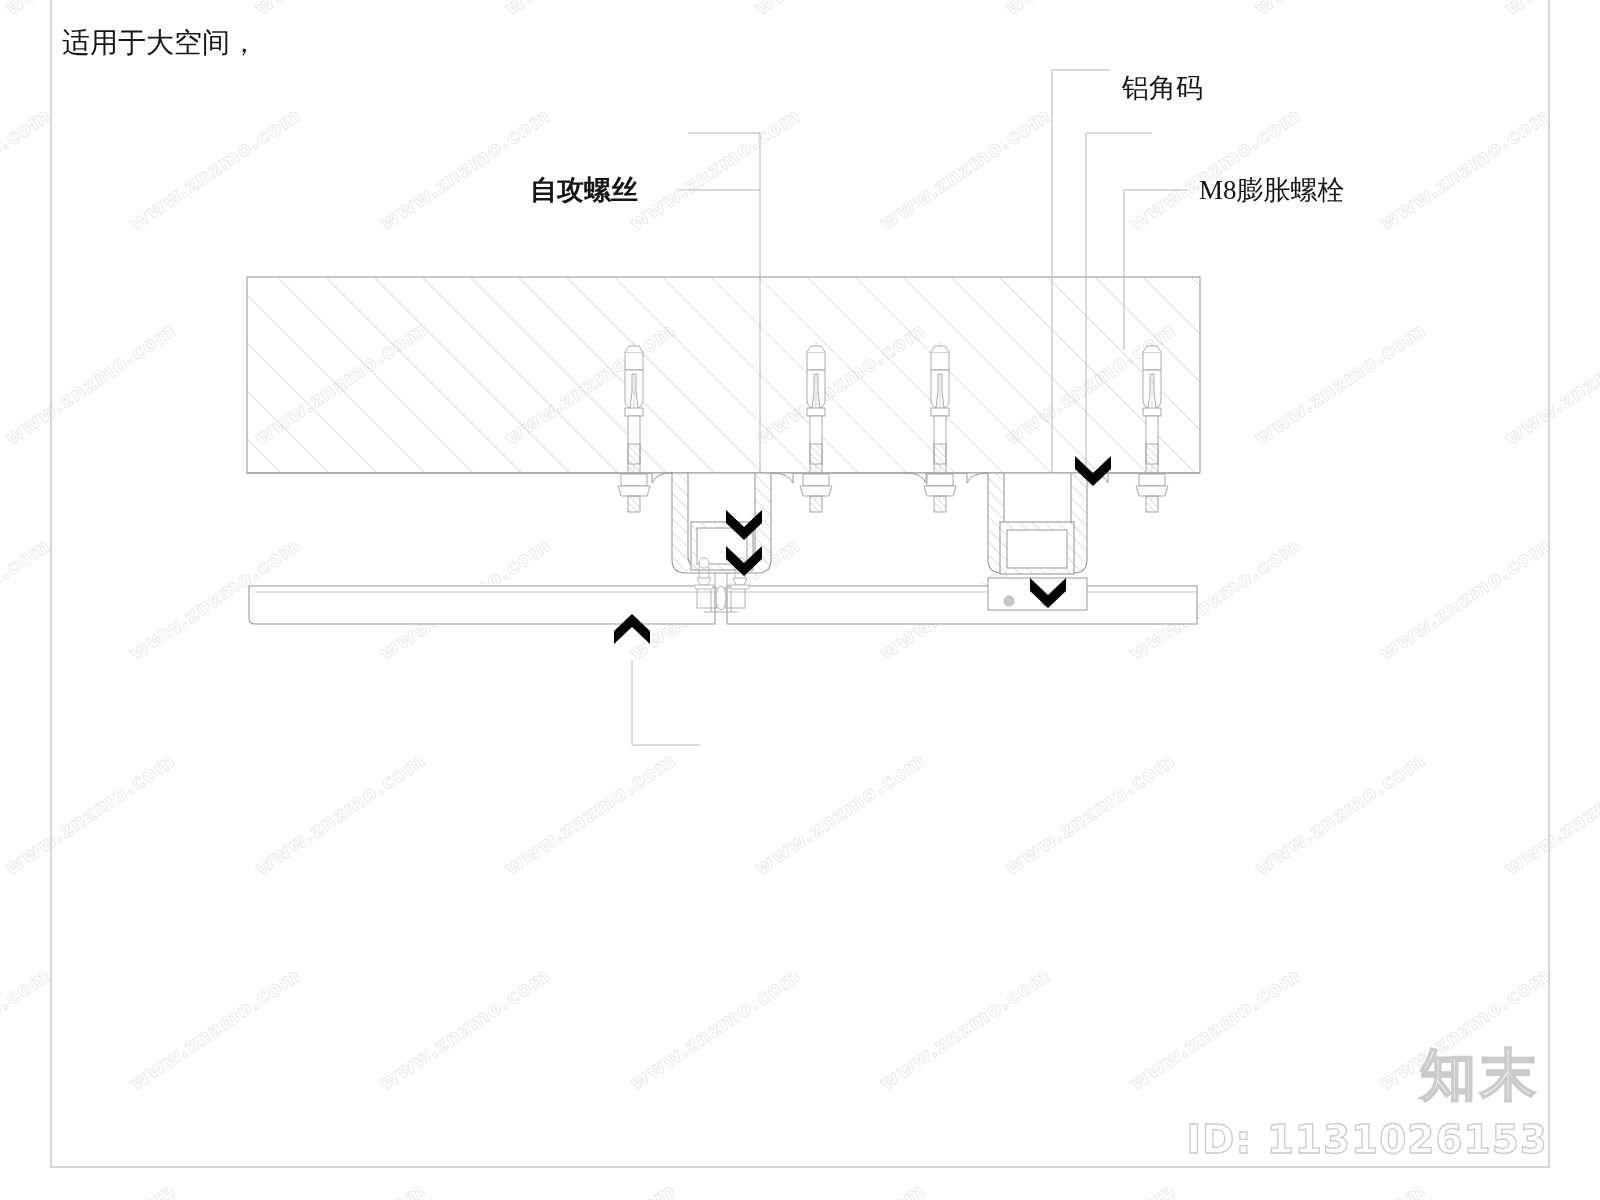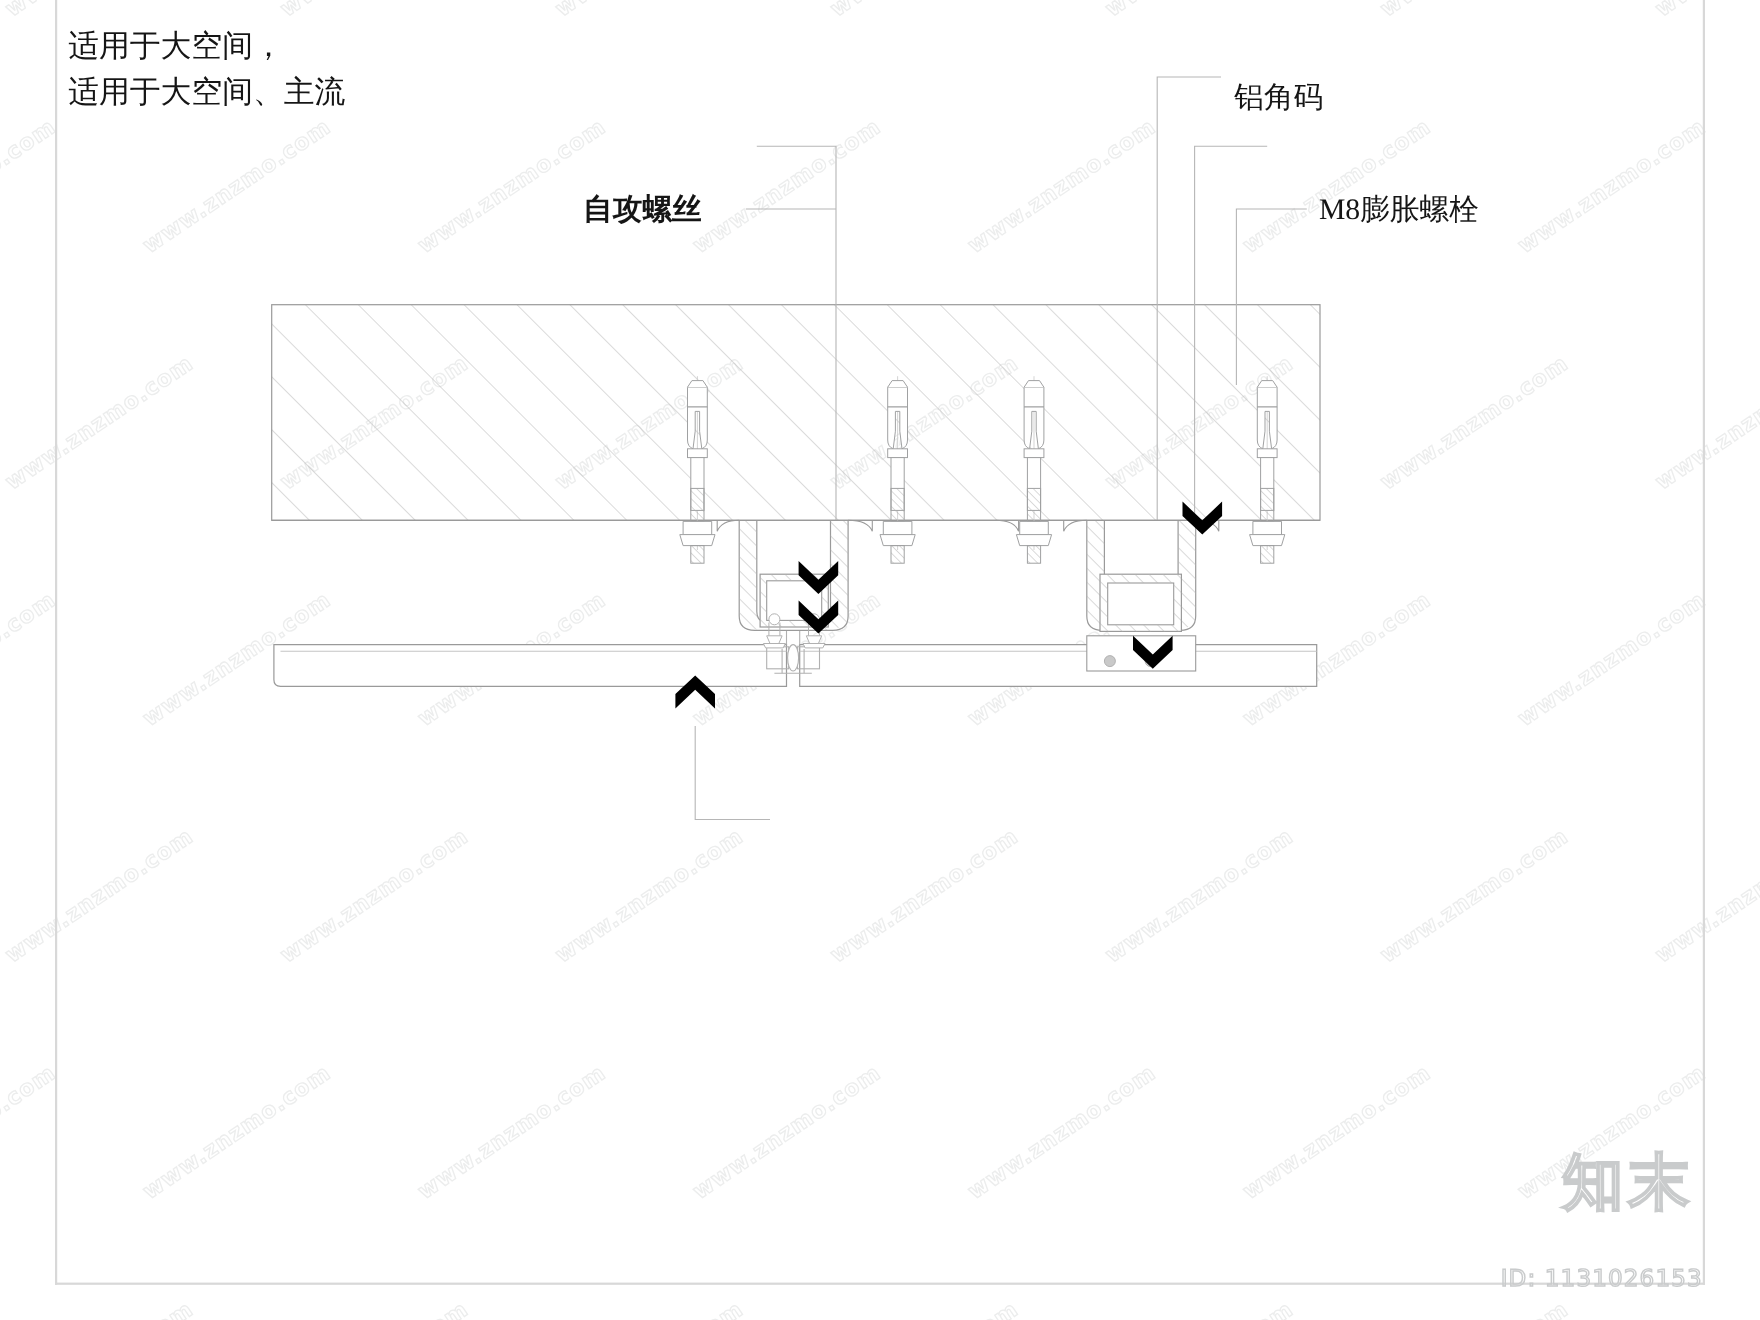--- a/index.html
+++ b/index.html
@@ -49,23 +49,23 @@
 
   
   .brand{
     position:absolute;right:60px;bottom:86px;
     font-family:"DejaVu Sans","Liberation Sans",sans-serif;
     font-size:56px;font-weight:700;letter-spacing:4px;
     color:rgba(0,0,0,0);
     -webkit-text-stroke:1.6px #c9cbcc;
   }
   .idtxt{
-    position:absolute;right:52px;bottom:26px;
+    position:absolute;right:52px;bottom:38px;
     font-family:"DejaVu Sans","Liberation Sans",sans-serif;
-    font-size:21px;font-weight:400;letter-spacing:1px;
+    font-size:39px;font-weight:700;letter-spacing:1px;
     color:rgba(0,0,0,0);
     -webkit-text-stroke:1.3px #c9cbcc;
   }
 </style>
 </head>
 <body>
 
 <div id="stage">
 
   <div class="wm-layer" id="wmLayer">
@@ -278,21 +278,20 @@
 
       <path d="M1030,578 L1048,595 L1066,578 L1066,591 L1048,608 L1030,591 Z"></path>
 
       <path d="M614,644 L632,627 L650,644 L650,631 L632,614 L614,631 Z"></path>
     </g>
   </svg>
 
   <div class="frame"></div>
 
   <div class="lbl title" style="left:62px;top:22px;">适用于大空间，</div>
-  <div class="lbl title" style="left:62px;top:64px;">适用于大空间、主流</div>
 
 
   <div class="lbl" style="left:530px;top:170px;font-weight:bold;">自攻螺丝</div>
 
   <div class="lbl" style="left:1122px;top:68px;">铝角码</div>
 
 
   <div class="lbl" style="left:1199px;top:170px;">M8膨胀螺栓</div>
 
 

